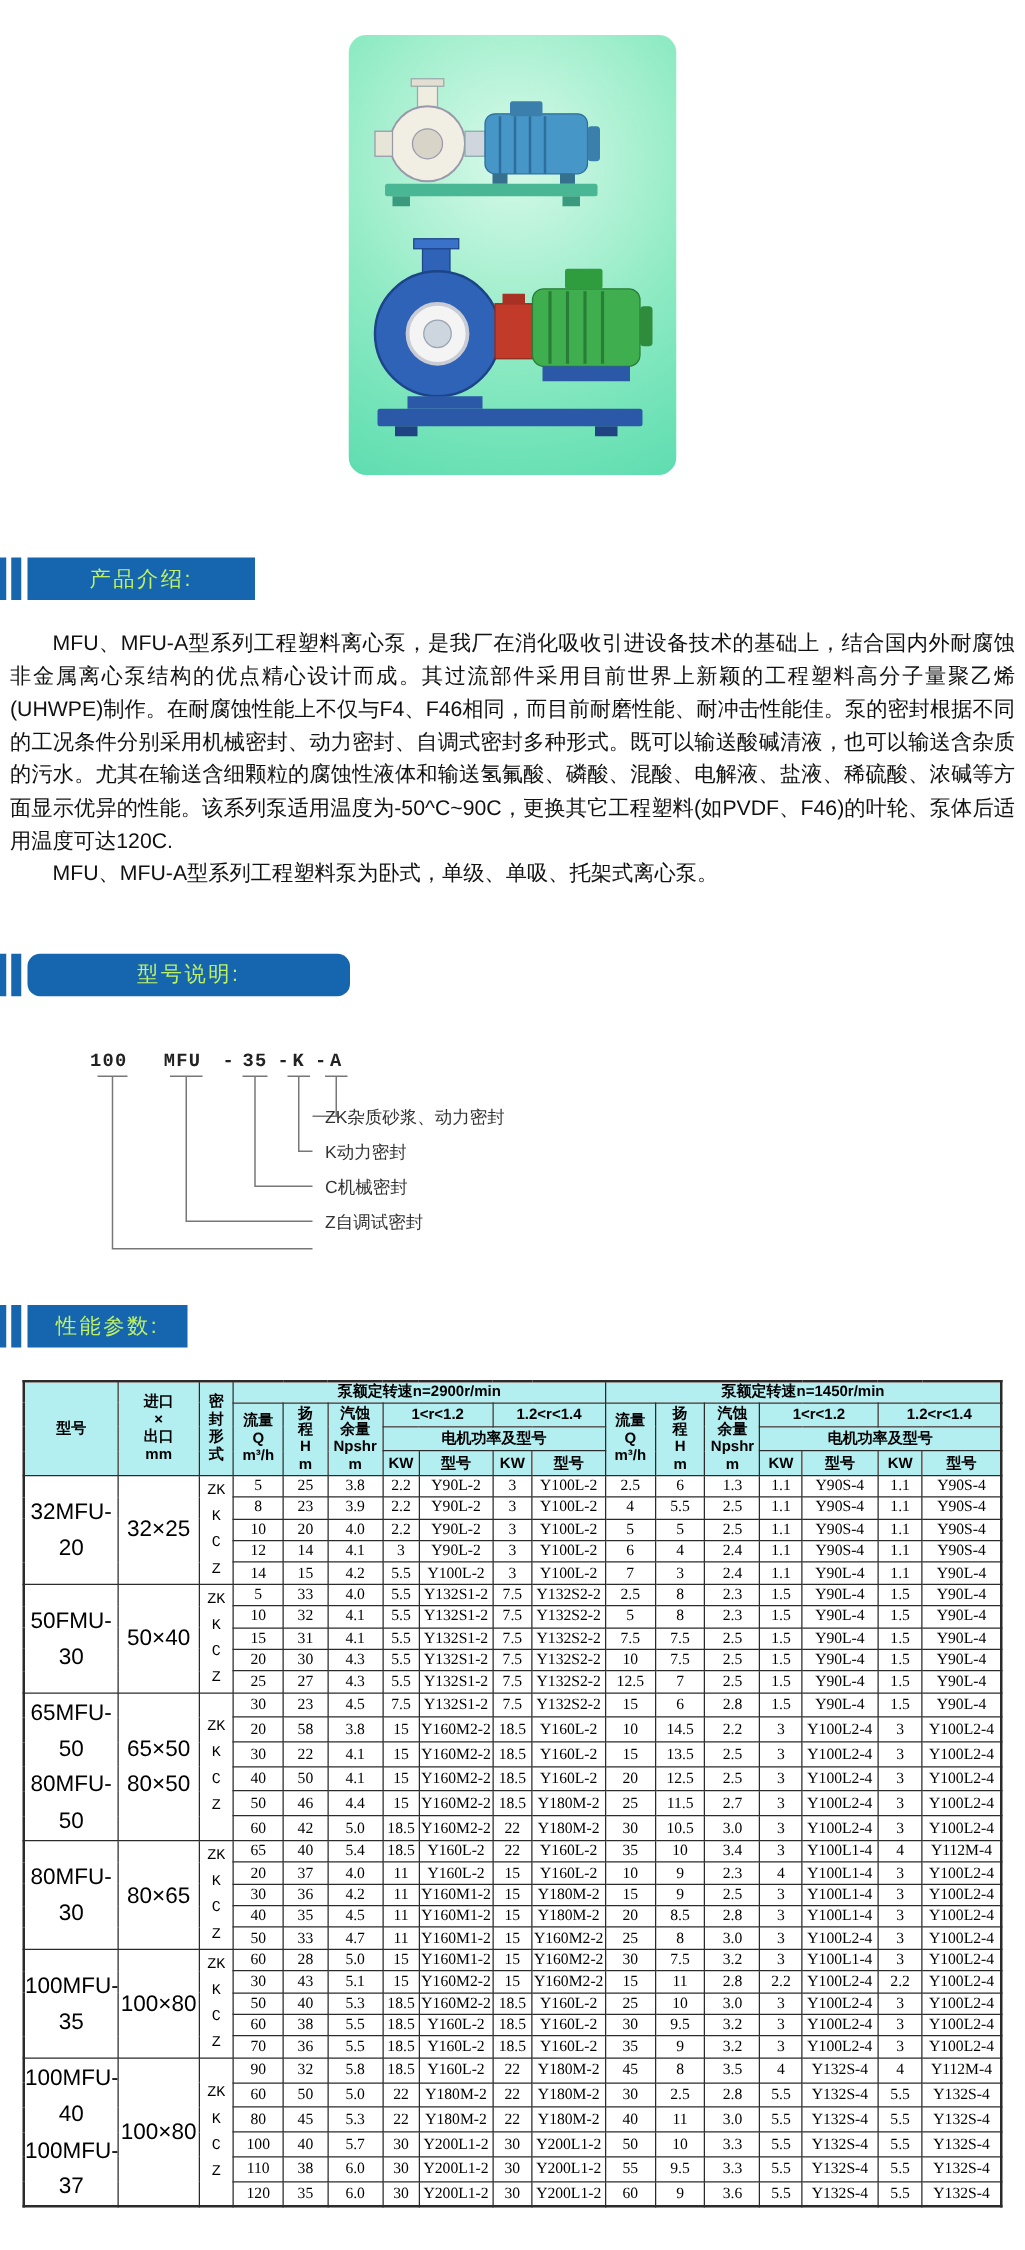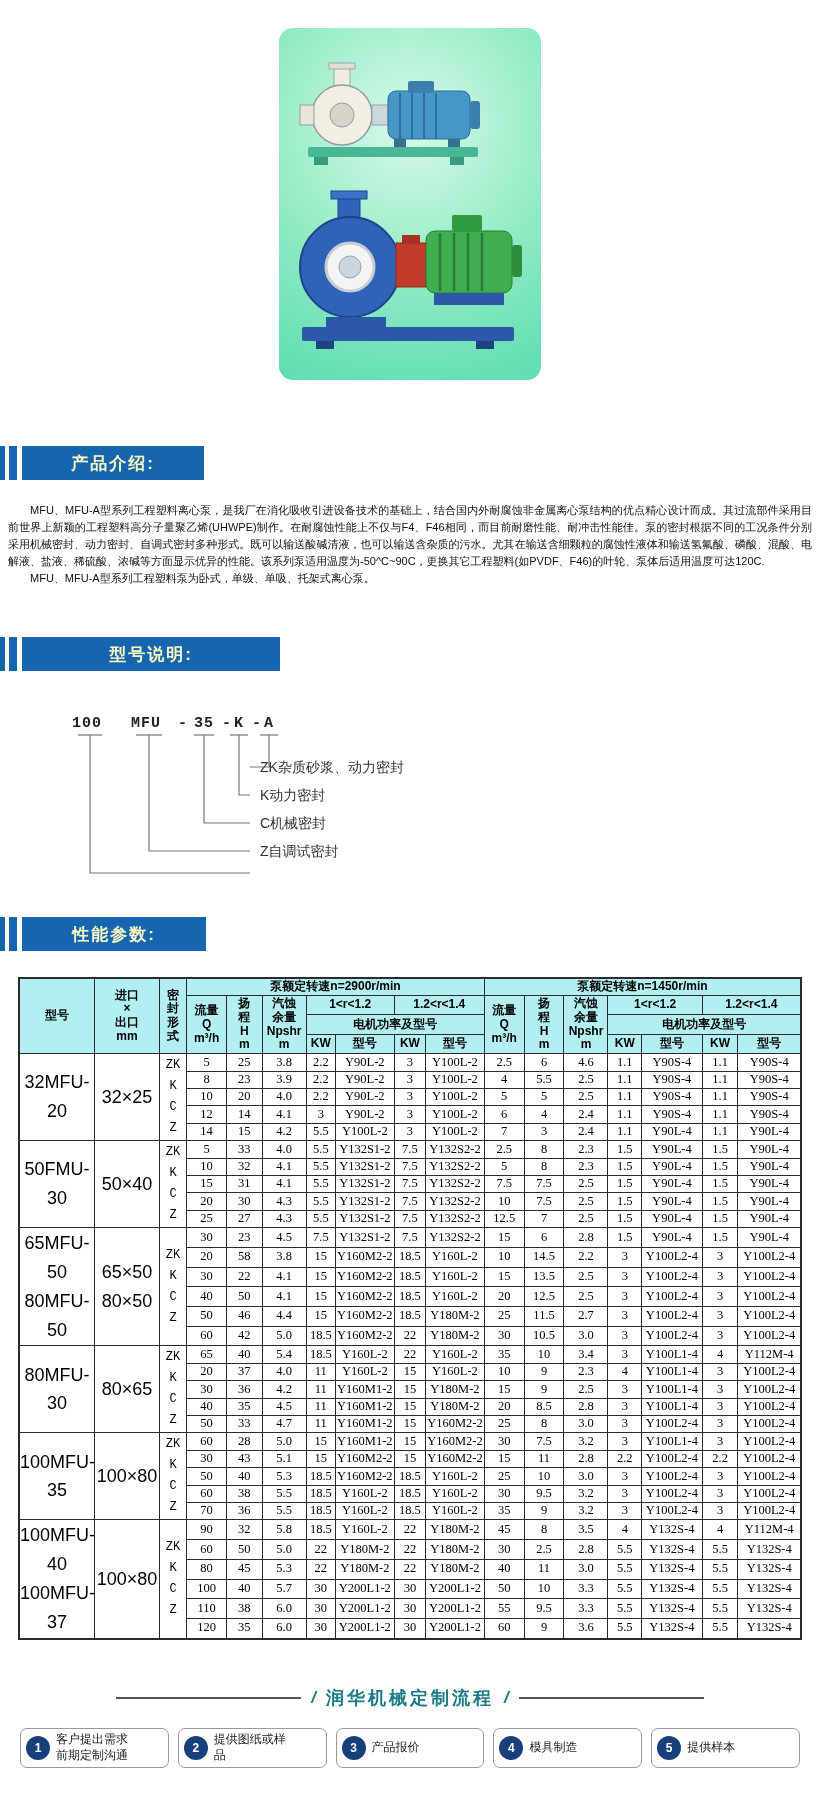--- a/index.html
+++ b/index.html
@@ -15,34 +15,34 @@
     margin: 28px auto 0; width: 262px; height: 352px; border-radius: 14px;
     background: radial-gradient(circle at 50% 28%, #d9fae9, #8deac3 55%, #5eddb0 100%);
     display:flex; align-items:center; justify-content:center; overflow:hidden;
   }
 
   
   .sec { position: relative; height: 34px; display:flex; align-items:stretch; }
   .sec .edge-bar1 { width:5px; background:#1565af; margin-right:4px; }
   .sec .edge-bar2 { width:8px; background:#1565af; margin-right:5px; }
   .sec .sec-box {
-    background:#1565af; color:#fef9c3; font-size:17px; font-weight:bold;
+    background:#1565af; color:#bef264; font-size:17px; font-weight:normal;
     display:flex; align-items:center; justify-content:center; letter-spacing:2px;
   }
   .sec-intro { margin-top: 66px; }
   .sec-intro .sec-box { width: 182px; }
   .sec-model { margin-top: 50px; }
-  .sec-model .sec-box { width: 258px; }
+  .sec-model .sec-box { width: 258px; border-radius: 10px; }
   .sec-params { margin-top: 26px; }
-  .sec-params .sec-box { width: 184px; }
+  .sec-params .sec-box { width: 128px; }
 
   
   .intro-text { margin: 22px 8px 0 8px; }
   .intro-text p {
-    text-indent: 2em; font-size: 11px; line-height: 1.55; color:#111;
+    text-indent: 2em; font-size: 17px; line-height: 1.55; color:#111;
     text-align: justify;
   }
 
   
   .diagram { margin: 38px 0 0 28px; }
   .diagram text { fill:#222; }
   .diagram .code { font: bold 15px "Liberation Mono", monospace; letter-spacing:1px; }
   .diagram .lbl  { font: 14px "Liberation Sans", sans-serif; fill:#333; }
   .diagram line, .diagram polyline { stroke:#777; stroke-width:1.2; fill:none; }
 
@@ -281,21 +281,21 @@
 Z</td>
           <td>5</td>
           <td>25</td>
           <td>3.8</td>
           <td>2.2</td>
           <td>Y90L-2</td>
           <td>3</td>
           <td>Y100L-2</td>
           <td>2.5</td>
           <td>6</td>
-          <td>4.6</td>
+          <td>1.3</td>
           <td>1.1</td>
           <td>Y90S-4</td>
           <td>1.1</td>
           <td>Y90S-4</td>
         </tr>
         <tr>
           <td>8</td>
           <td>23</td>
           <td>3.9</td>
           <td>2.2</td>

